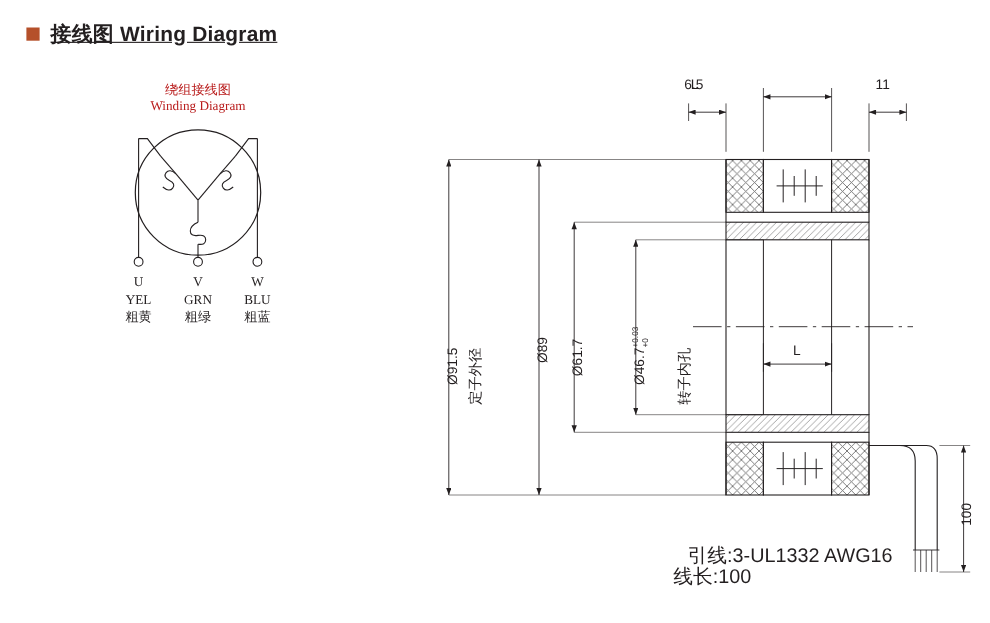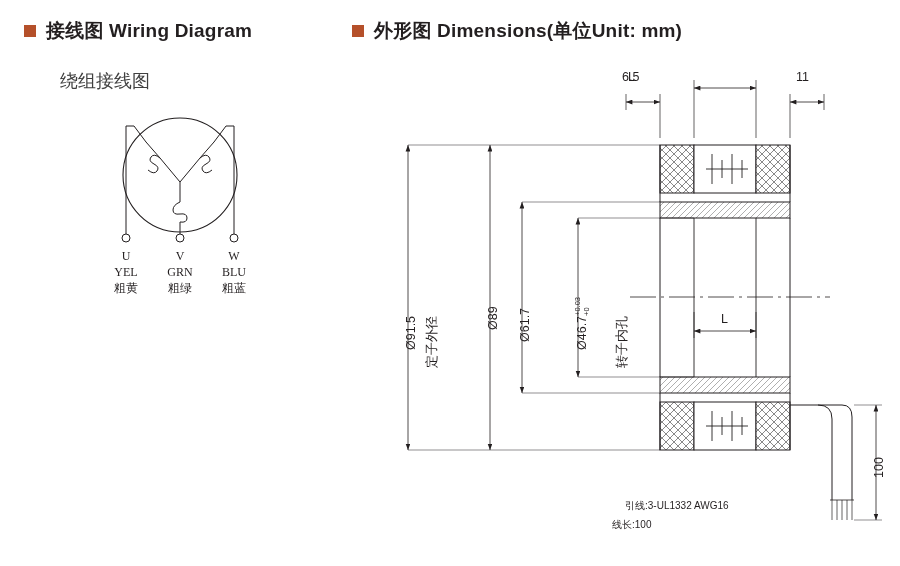--- a/index.html
+++ b/index.html
@@ -10,58 +10,55 @@
     color:#231f20;
     position:relative;
     overflow:hidden;
   }
   .root{position:absolute;left:0;top:0;width:900px;height:566px;}
 
   
   .sec-head{position:absolute;display:flex;align-items:center;gap:10px;}
   .sec-sq{width:12px;height:12px;background:#b5502a;display:inline-block;}
   .sec-title{font-size:19px;font-weight:bold;letter-spacing:.2px;white-space:nowrap;}
-  #head-wiring{left:24px;top:18px;}
+  #head-wiring{left:24px;top:18px;text-decoration:underline;}
   #head-dim{left:352px;top:18px;}
 
   
   .wire-wrap{position:absolute;left:60px;top:70px;width:240px;height:260px;}
-  .wd-cap{position:absolute;width:240px;font-size:18px;line-height:15px;color:#404040;}
+  .wd-cap{position:absolute;width:240px;text-align:center;font-size:12px;line-height:15px;color:#b91c1c;}
   #wd-cap-cn{top:4px;}
   #wd-cap-en{top:19px;font-family:"Liberation Serif",serif;}
   .lead-label{position:absolute;text-align:center;width:56px;font-size:12px;line-height:16px;}
   .lead-label .l1{font-family:"Liberation Serif",serif;}
 
   
   .dim-wrap{position:absolute;left:330px;top:50px;width:560px;height:510px;}
-  .note{position:absolute;font-size:10px;line-height:19px;white-space:nowrap;}
+  .note{position:absolute;font-size:18px;line-height:19px;white-space:nowrap;}
   #note1{left:295px;top:446px;}
   #note2{left:282px;top:465px;}
 
   .dlabel{position:absolute;font-size:12.5px;white-space:nowrap;}
   .vlabel{position:absolute;font-size:12.5px;white-space:nowrap;transform-origin:0 0;transform:rotate(-90deg);}
   .vlabel-cn{position:absolute;font-size:13px;white-space:nowrap;transform-origin:0 0;transform:rotate(-90deg);}
   .tol{display:inline-block;font-size:7.5px;line-height:8.5px;vertical-align:middle;text-align:left;}
 </style>
 </head>
 <body>
 
 <div class="root">
 
   <div class="sec-head" id="head-wiring">
     <span class="sec-sq"></span>
     <span class="sec-title">接线图 Wiring Diagram</span>
   </div>
-  <div class="sec-head" id="head-dim">
-    <span class="sec-sq"></span>
-    <span class="sec-title">外形图 Dimensions(单位Unit: mm)</span>
-  </div>
 
   <div class="wire-wrap">
     <div class="wd-cap" id="wd-cap-cn">绕组接线图</div>
+    <div class="wd-cap" id="wd-cap-en">Winding Diagram</div>
 
     <svg width="240" height="200" style="position:absolute;left:0;top:40px;">
 
       <circle cx="120" cy="65" r="57" fill="none" stroke="#231f20" stroke-width="1.1"></circle>
 
       <path d="M120,72 L100,48" fill="none" stroke="#231f20" stroke-width="1"></path>
       <path d="M100,48 q-6,-5 -9,-1 q-3,4 3,7 q6,3 3,7 q-3,4 -9,-1" fill="none" stroke="#231f20" stroke-width="1"></path>
       <path d="M100,48 L86,32" fill="none" stroke="#231f20" stroke-width="1"></path>
 
       <path d="M120,72 L140,48" fill="none" stroke="#231f20" stroke-width="1"></path>

